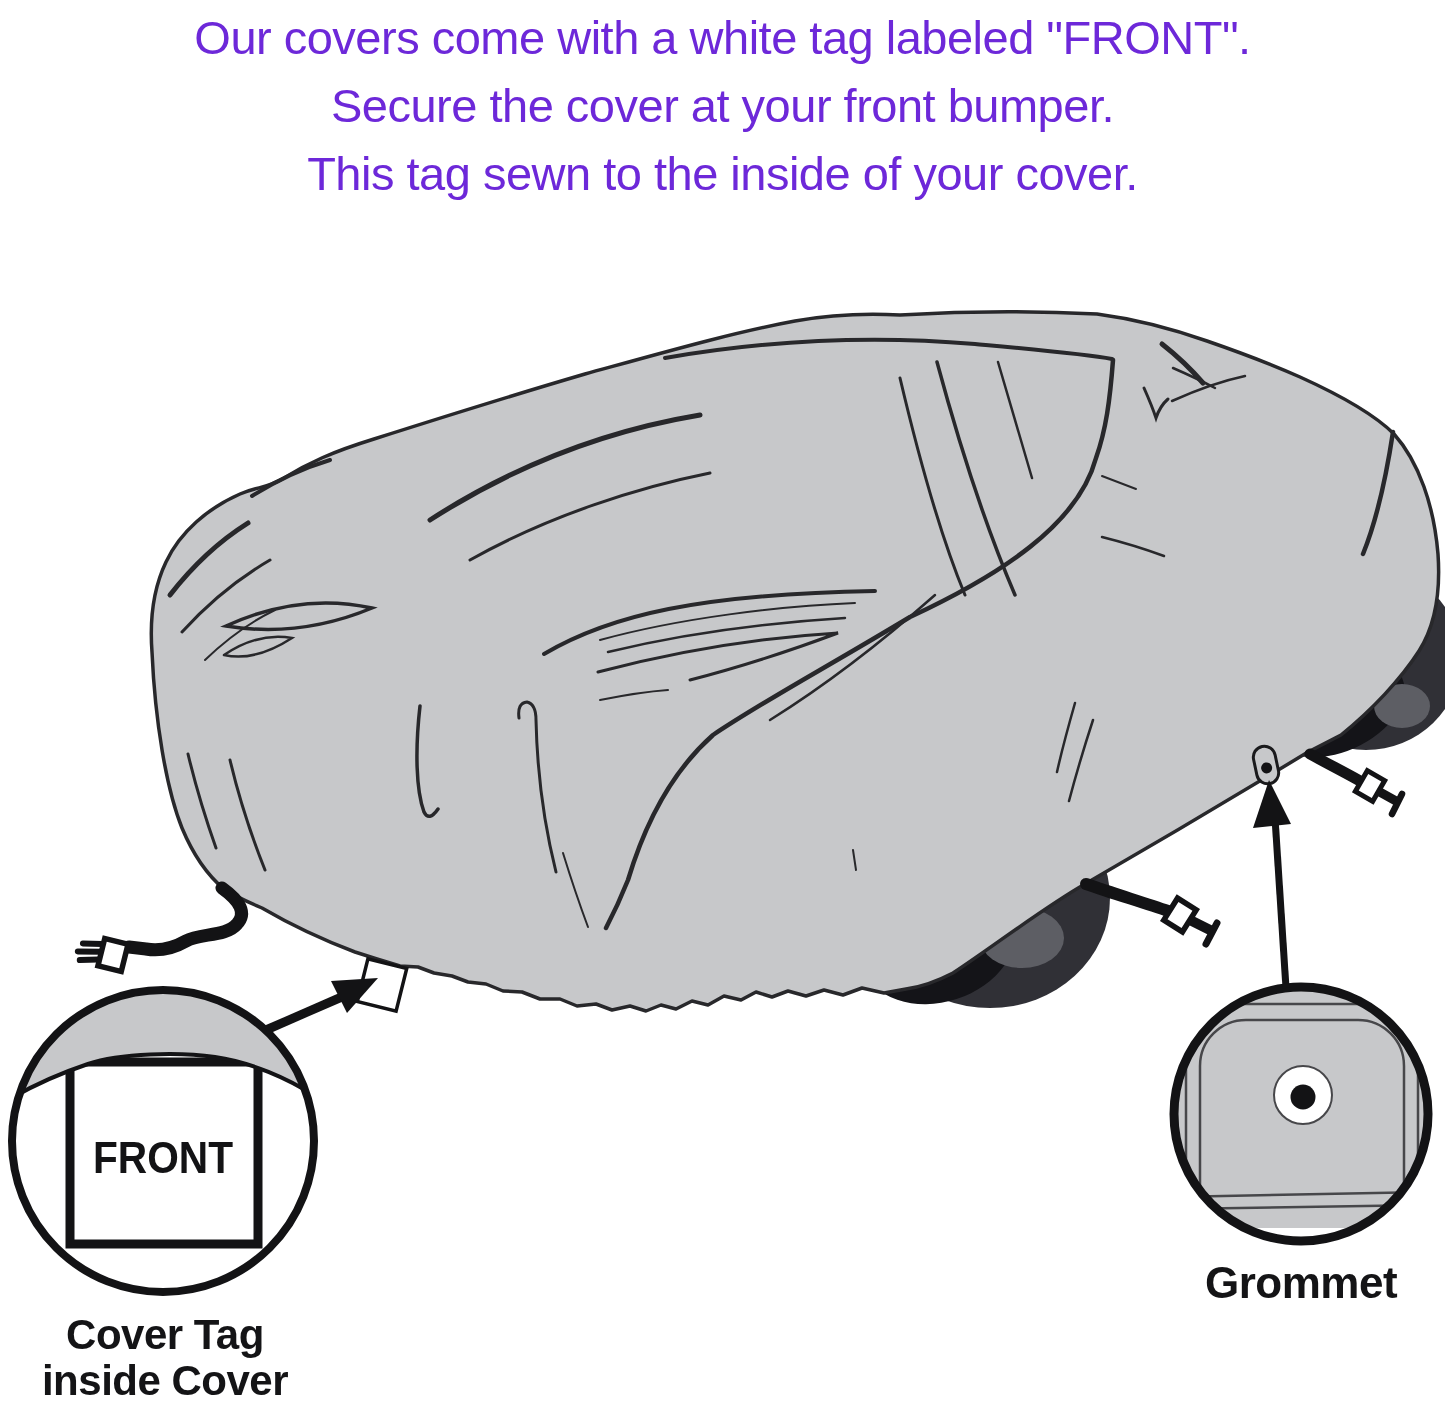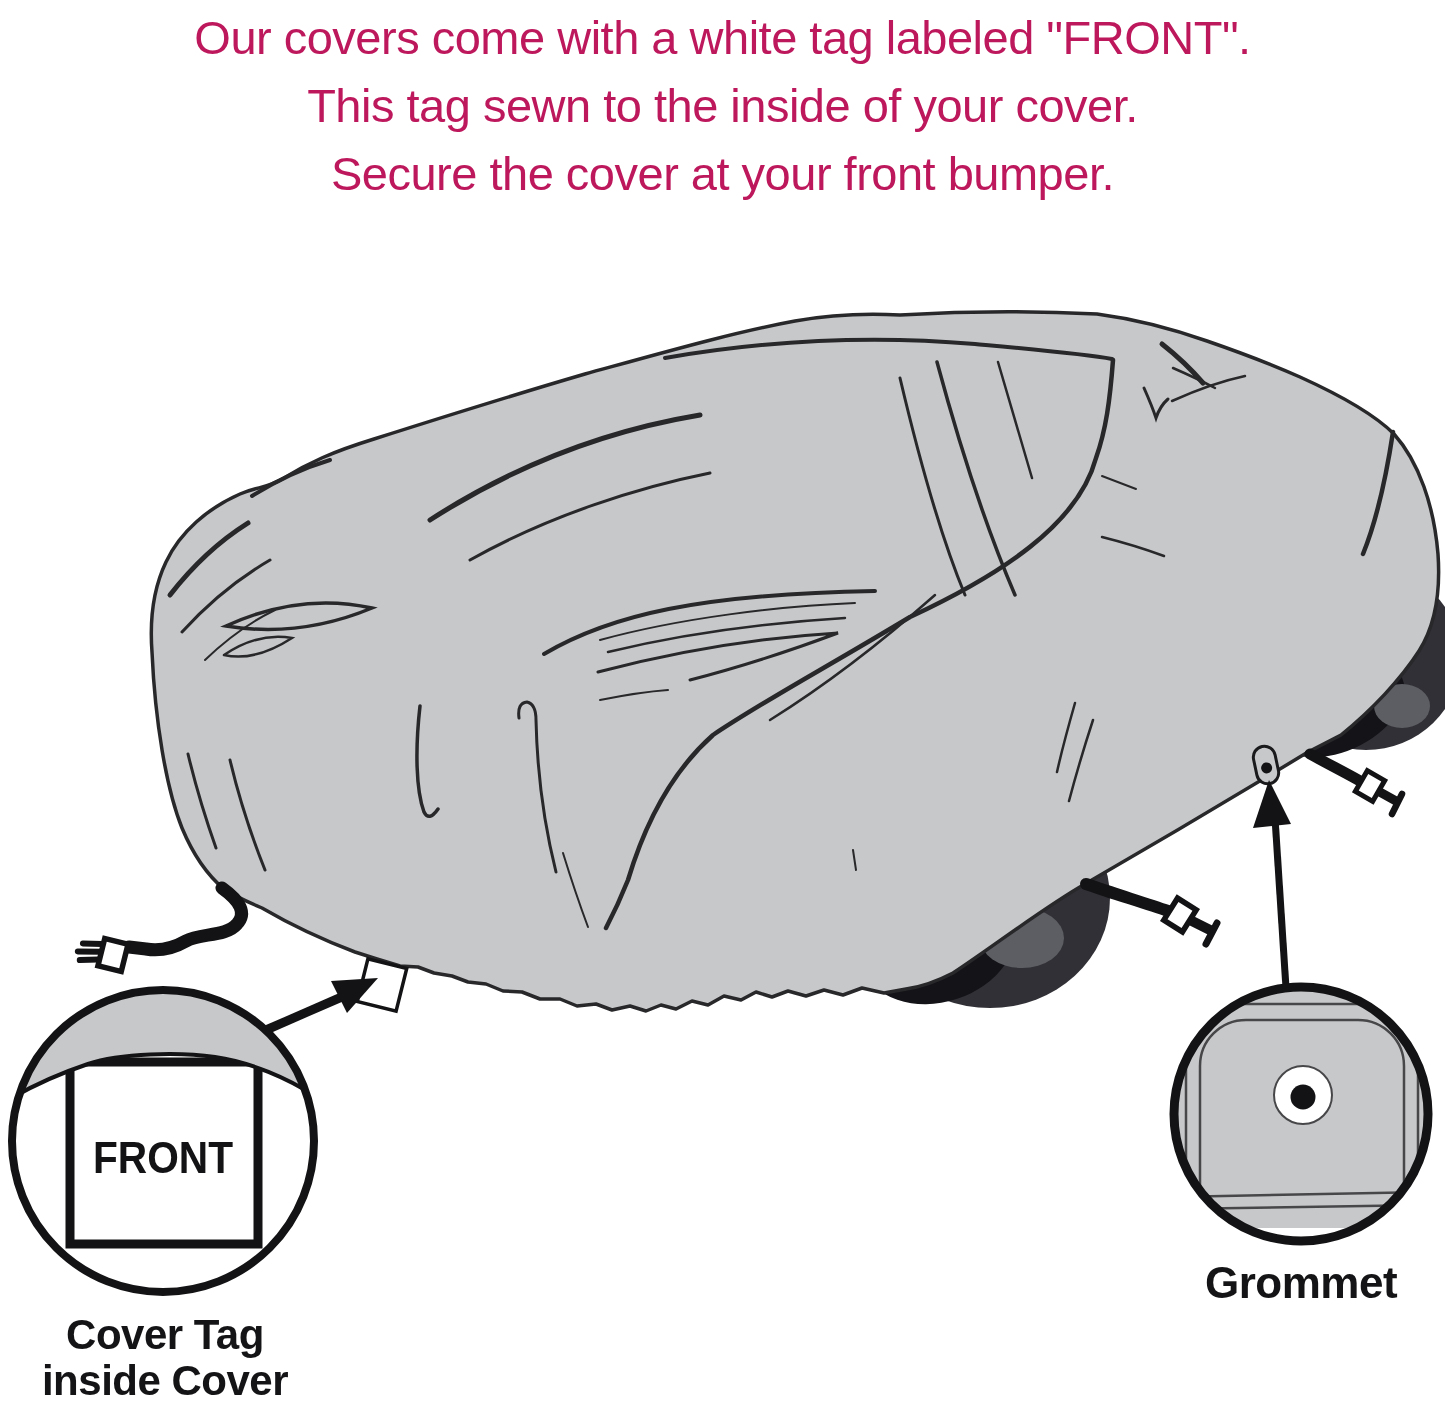--- a/index.html
+++ b/index.html
@@ -2,41 +2,41 @@
 <html><head>
 <meta charset="utf-8">
 <style>
   html,body{margin:0;padding:0;background:#ffffff;}
   .stage{
     position:relative;width:1445px;height:1401px;overflow:hidden;
     background:#ffffff;font-family:"Liberation Sans",sans-serif;
   }
   .header{
     position:absolute;top:4px;left:0;width:1445px;text-align:center;
-    font-size:47px;line-height:68px;color:#be185d;letter-spacing:-0.5px;
+    font-size:47px;line-height:68px;color:#6d28d9;letter-spacing:-0.5px;
     font-weight:400;
   }
   .header div{white-space:nowrap;}
   .art{position:absolute;left:0;top:0;width:1445px;height:1401px;}
   .callout-label{
     position:absolute;text-align:center;font-weight:bold;color:#141416;
     font-size:42px;line-height:46px;letter-spacing:-0.5px;
   }
   .label-front-tag{left:0px;top:1312px;width:330px;}
   .label-grommet{left:1131px;top:1260px;width:340px;font-size:44px;}
 </style>
 </head>
 <body>
 
 <div class="stage">
 
   <div class="header">
     <div>Our covers come with a white tag labeled "FRONT".</div>
+    <div>Secure the cover at your front bumper.</div>
     <div>This tag sewn to the inside of your cover.</div>
-    <div>Secure the cover at your front bumper.</div>
   </div>
 
   <svg class="art" viewBox="0 0 1445 1401">
     <defs>
       <clipPath id="clip-grommet-circle">
           <circle cx="1301" cy="1114" r="127"></circle>
         </clipPath>
       <clipPath id="clip-tag-circle">
           <circle cx="163" cy="1141" r="151"></circle>
         </clipPath>

